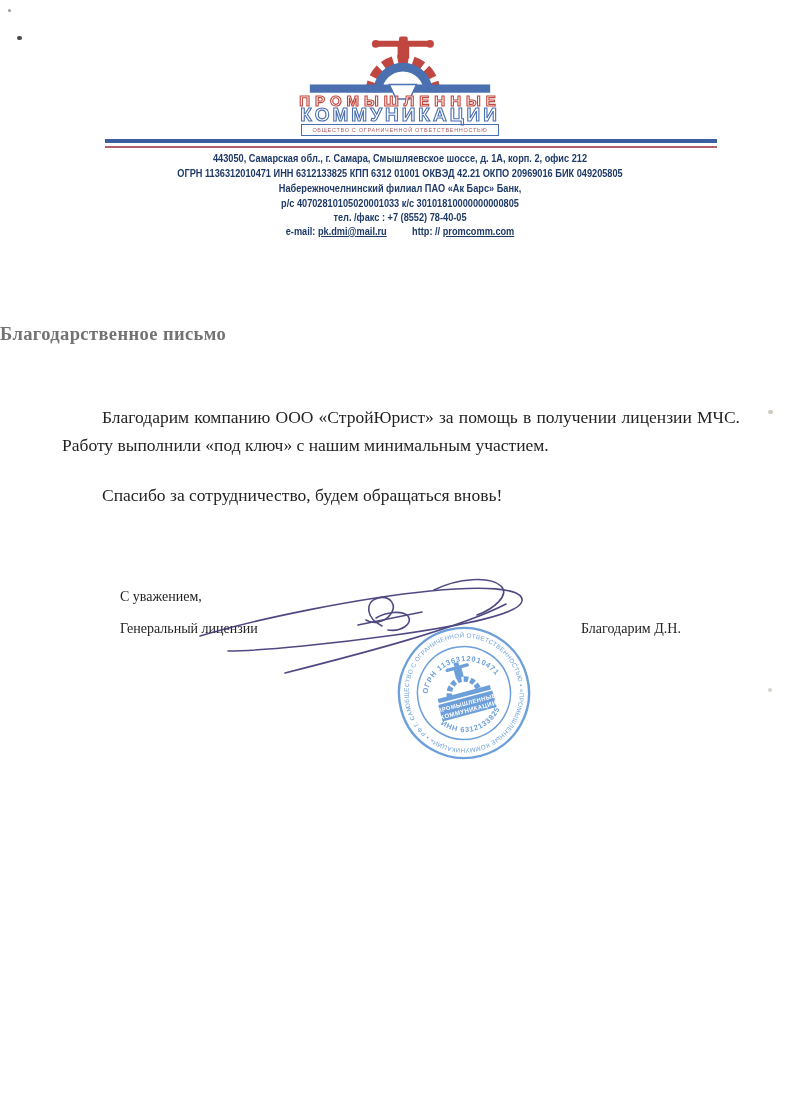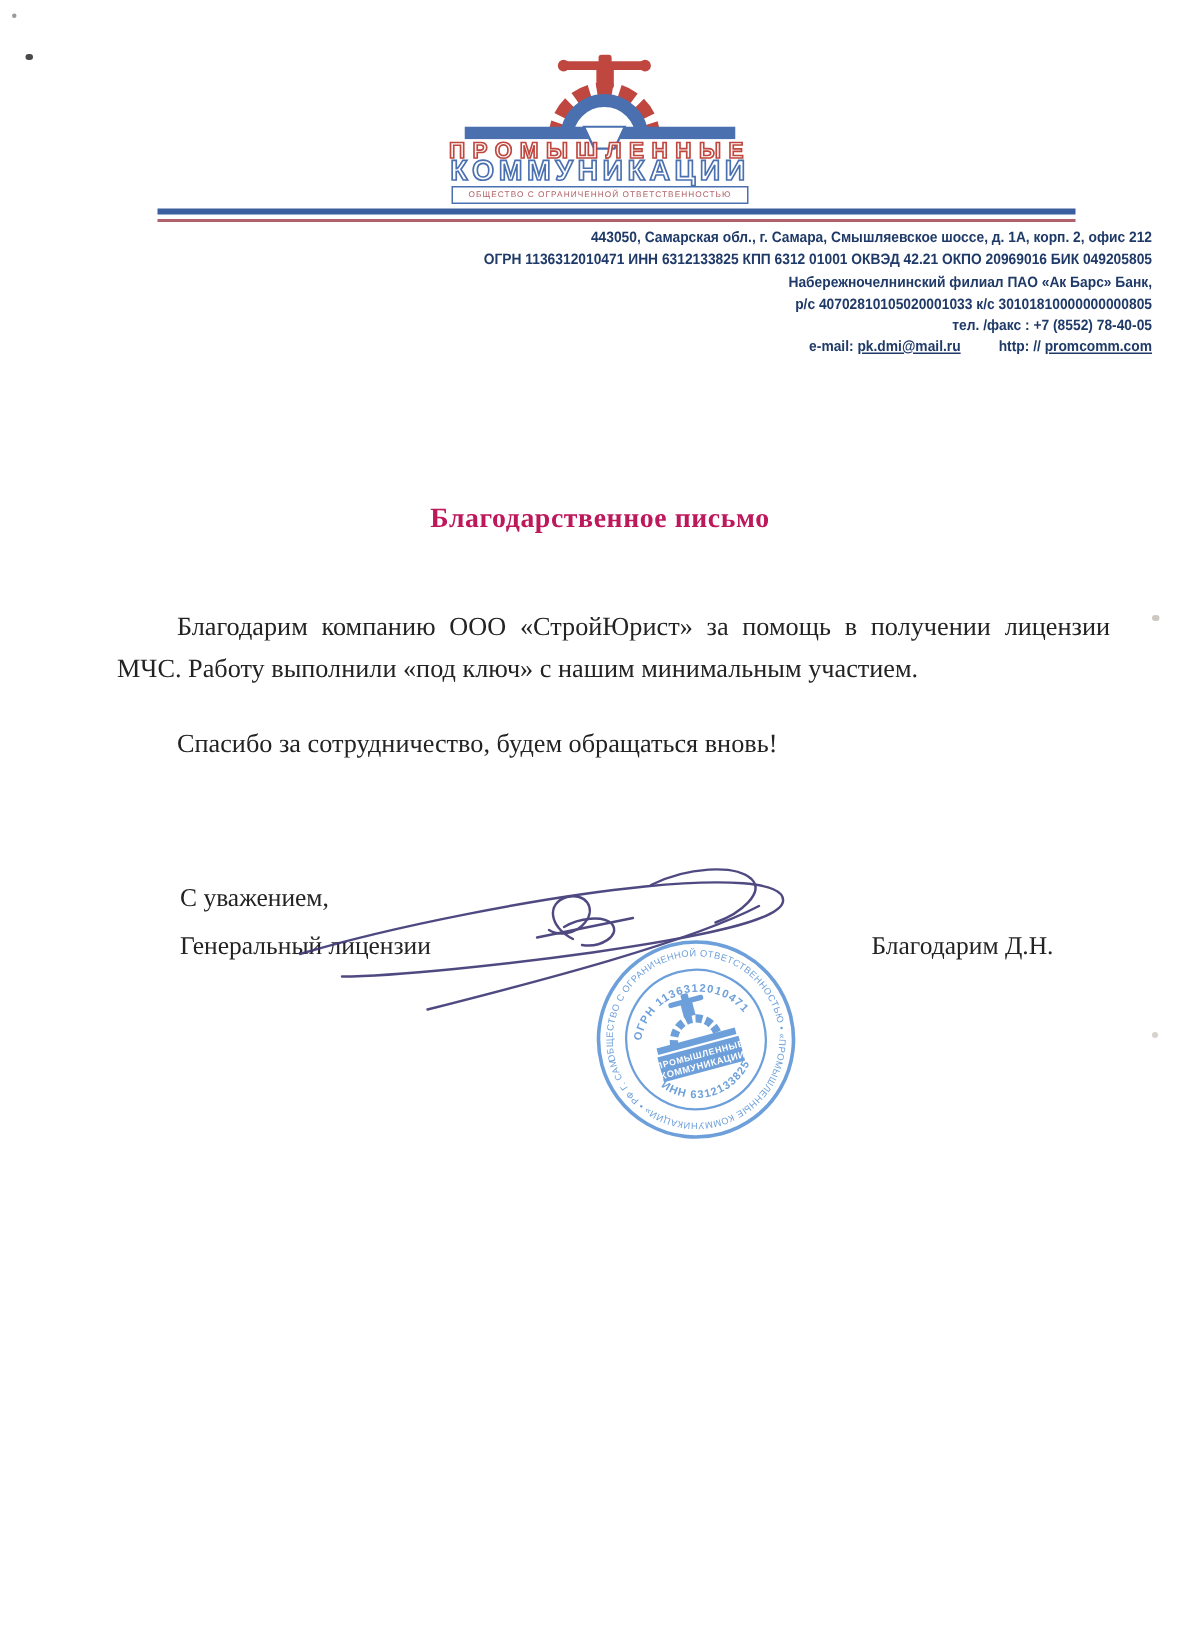--- a/index.html
+++ b/index.html
@@ -18,37 +18,37 @@
   #logo-subtitle{position:absolute;left:50%;transform:translateX(-50%);top:124px;width:196px;height:10px;
                  border:1px solid #4a70b0;display:flex;align-items:center;justify-content:center;
                  font-family:"Liberation Sans",sans-serif;font-size:5.5px;letter-spacing:0.7px;
                  color:#b06066;white-space:nowrap;overflow:hidden;}
 
   
   #divider-blue{position:absolute;left:105px;top:139px;width:612px;height:3.5px;background:#3c5fa0;}
   #divider-red{position:absolute;left:105px;top:145.5px;width:612px;height:2.5px;background:#b2606b;}
 
   
-  #header-block{position:absolute;left:0;top:151px;width:800px;text-align:right;
+  #header-block{position:absolute;left:0;top:151px;width:800px;text-align:center;
                 font-family:"Liberation Sans",sans-serif;font-weight:bold;font-size:10px;
                 color:#1f3a68;}
   #header-block .hline{line-height:15px;transform:scaleX(0.92);transform-origin:center;white-space:nowrap;}
   #header-block .hline.tight{line-height:13.5px;}
   #header-block a{color:#1f3a68;text-decoration:underline;}
   .gap{display:inline-block;width:22px;}
 
   
-  #letter-title{position:absolute;left:0;top:336px;width:800px;text-align:center;
-                font-weight:bold;font-size:18.5px;letter-spacing:0.4px;color:#be185d;}
+  #letter-title{position:absolute;left:0;top:324px;width:800px;text-align:left;
+                font-weight:bold;font-size:18.5px;letter-spacing:0.4px;color:#737373;}
   #letter-body{position:absolute;left:62px;top:403px;width:678px;font-size:17.5px;
                line-height:28px;color:#232323;text-align:justify;}
-  #letter-body p{margin:0 0 22px 16px;text-indent:40px;}
+  #letter-body p{margin:0 0 22px 0;text-indent:40px;}
 
   
-  .sig-text{position:absolute;font-size:17px;color:#232323;white-space:nowrap;}
+  .sig-text{position:absolute;font-size:14px;color:#232323;white-space:nowrap;}
   #sig-salutation{left:120px;top:589px;}
   #sig-position{left:120px;top:621px;}
   #sig-name{left:581px;top:621px;}
   #signature-svg{position:absolute;left:190px;top:574px;}
   #stamp-svg{position:absolute;left:393px;top:622px;opacity:0.9;}
 </style>
 </head>
 <body>
 
 <div id="page">

